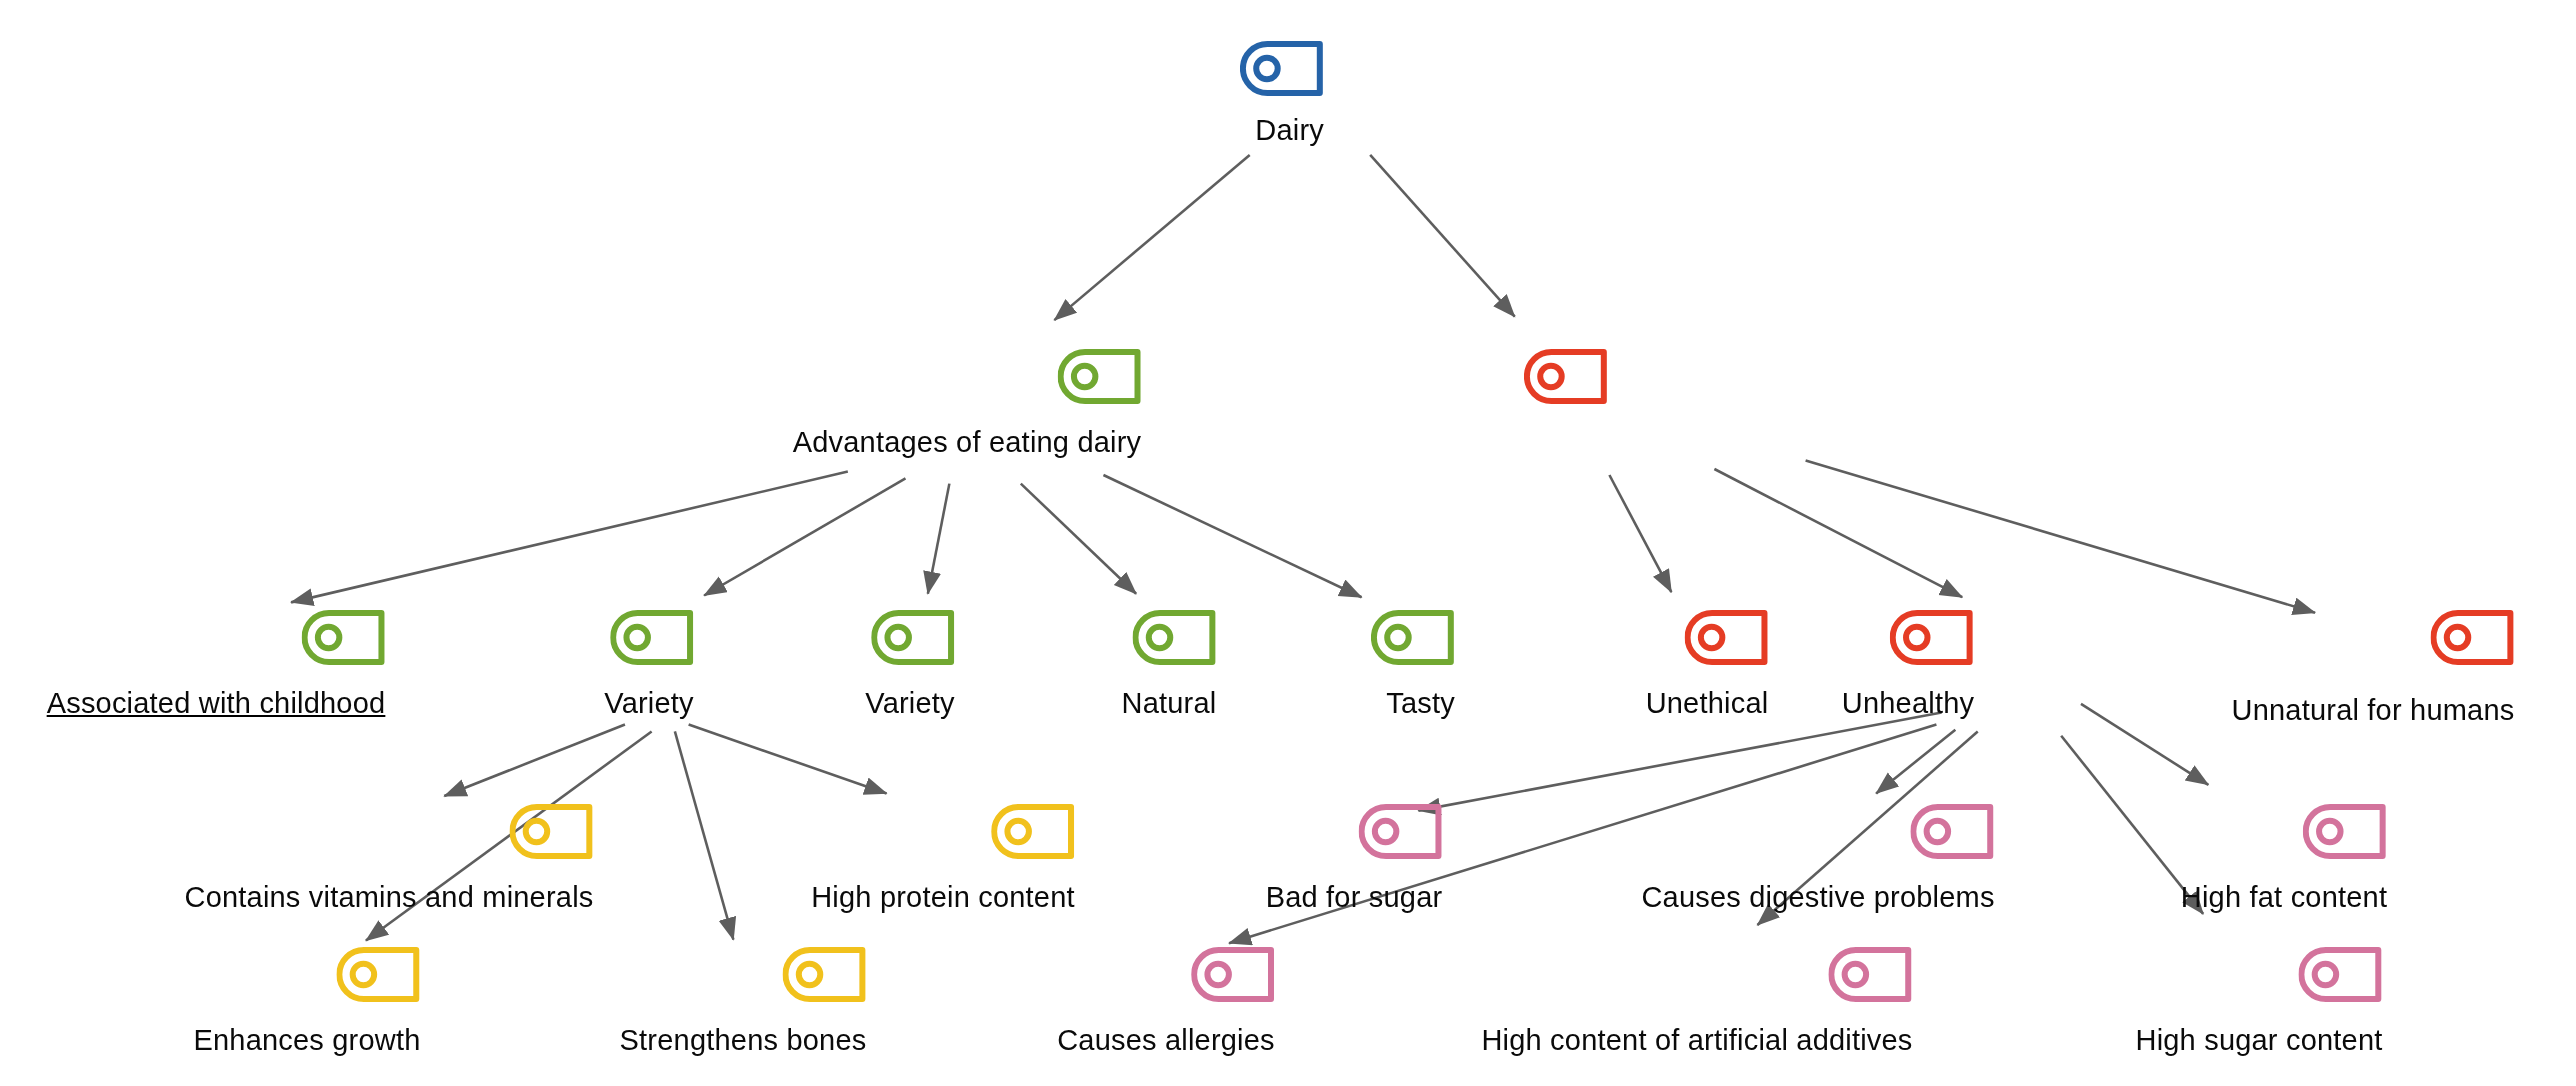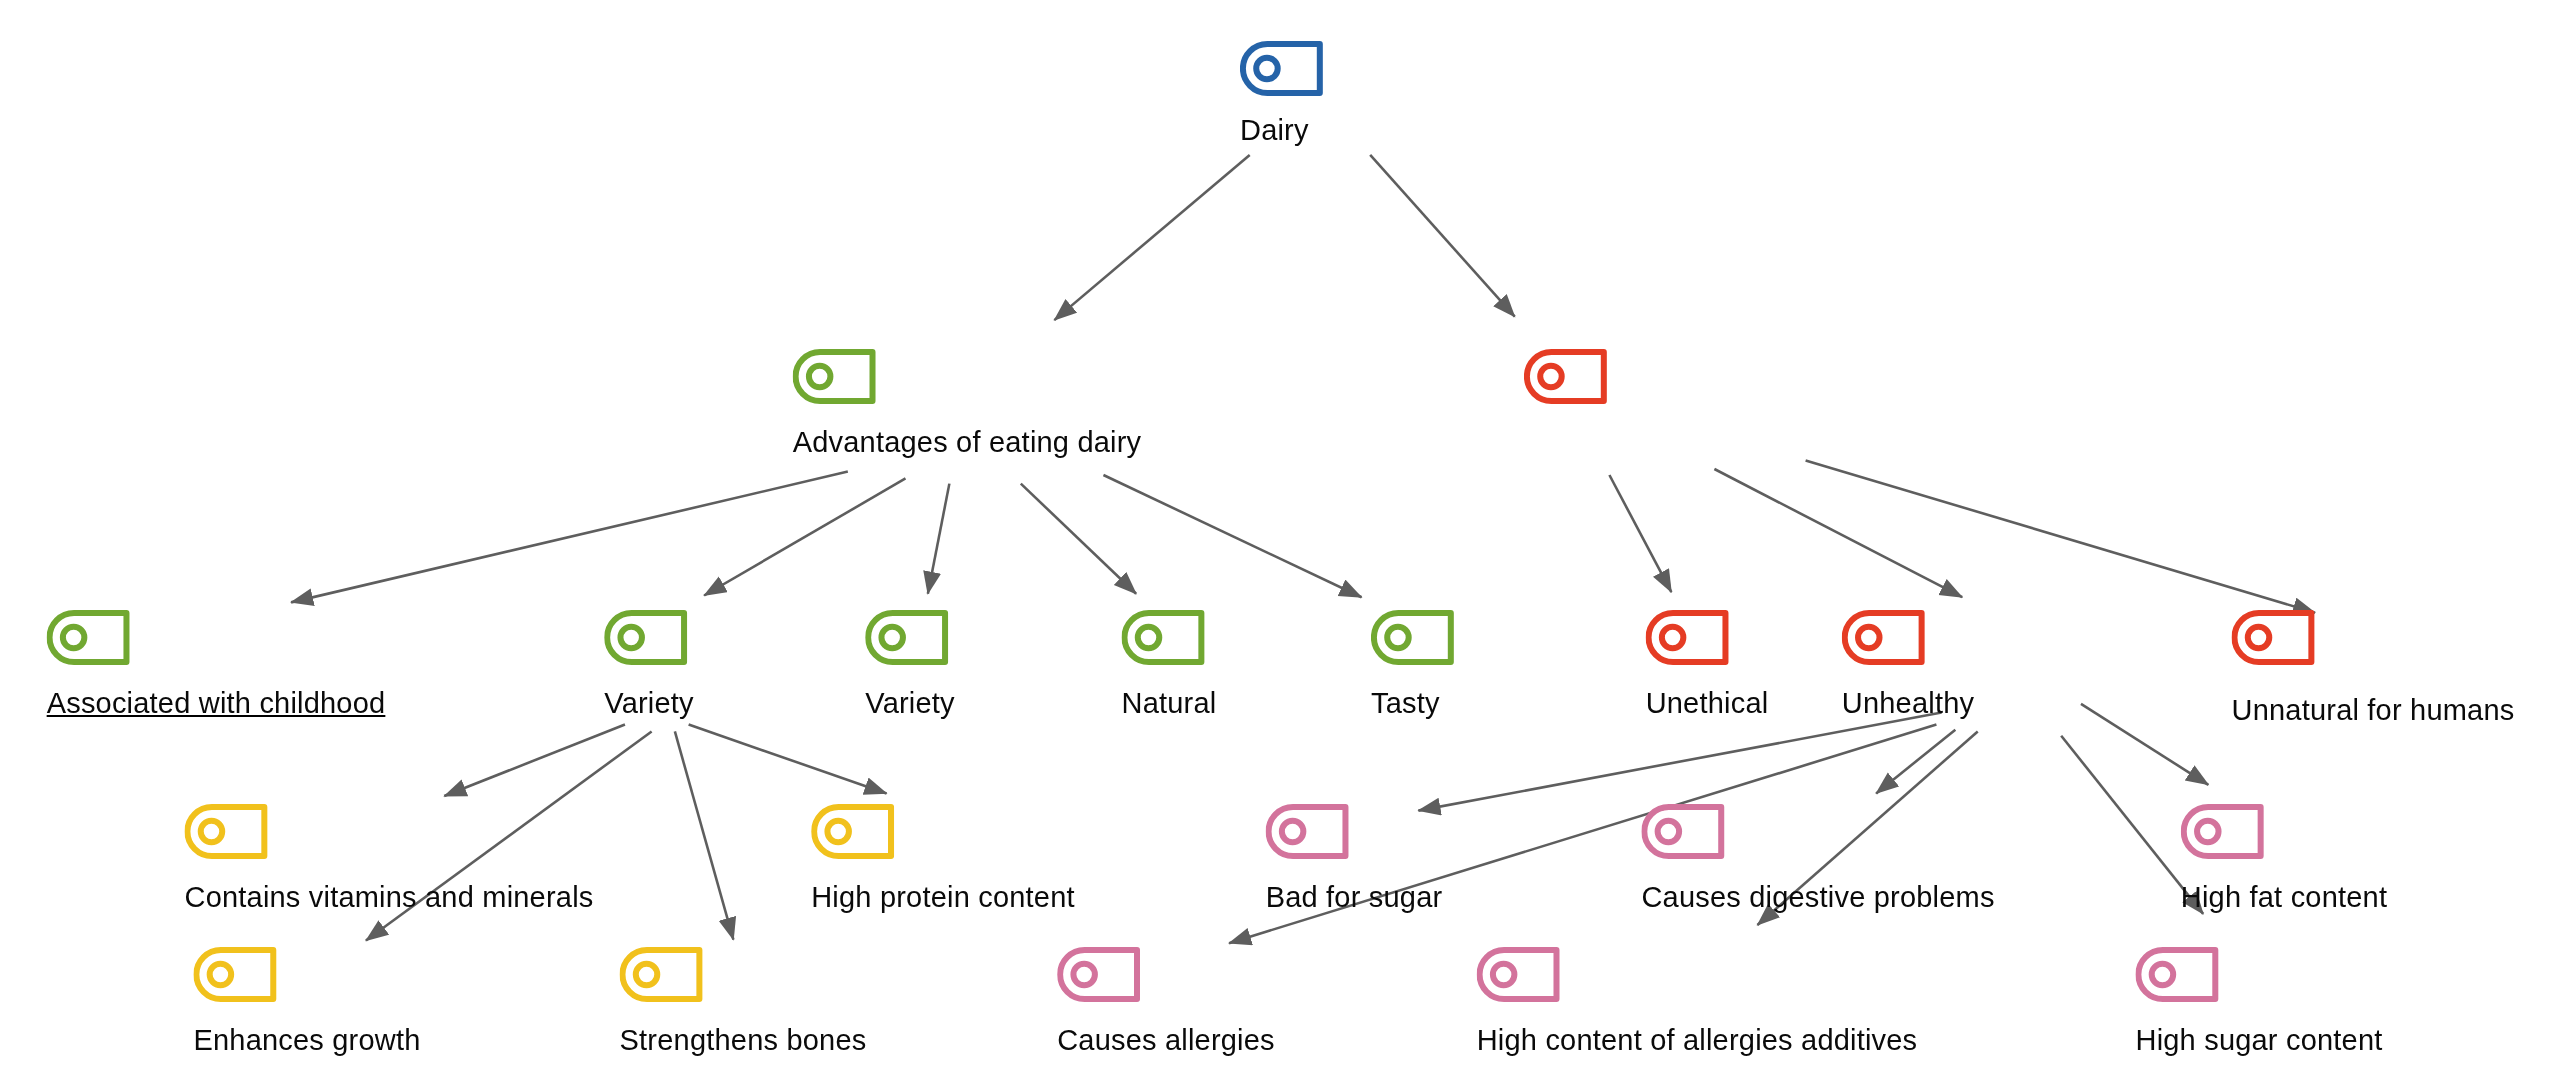--- a/index.html
+++ b/index.html
@@ -14,21 +14,21 @@
   #edges {
     position: absolute;
     left: 0; top: 0;
     width: 2576px; height: 1086px;
     pointer-events: none;
   }
   .node {
     position: absolute;
     display: flex;
     flex-direction: column;
-    align-items: flex-start;
+    align-items: flex-end;
     transform: translateX(-50%);
     cursor: default;
   }
   .node .tag-icon { display: block; }
   .node .label {
     margin-top: 19px;
     font-size: 29px;
     line-height: 34px;
     color: #0a0a0a;
     white-space: nowrap;
@@ -199,21 +199,21 @@
           <path d="M 92,3.5 L 31,3.5 A 28.5,28.5 0 0 0 31,60.5 L 92,60.5 Z" fill="none" stroke="#d3739c" stroke-width="7" stroke-linejoin="round"></path>
           <circle cx="30.5" cy="32" r="12.5" fill="none" stroke="#d3739c" stroke-width="7"></circle>
         </svg>
         <div class="label" style="margin-top: 20.7px; color: rgb(10, 10, 10);">Causes allergies</div>
       </div>
       <div class="node" style="left: 1697px; top: 947px;">
         <svg class="tag-icon" width="84" height="55" viewBox="0 0 96 64">
           <path d="M 92,3.5 L 31,3.5 A 28.5,28.5 0 0 0 31,60.5 L 92,60.5 Z" fill="none" stroke="#d3739c" stroke-width="7" stroke-linejoin="round"></path>
           <circle cx="30.5" cy="32" r="12.5" fill="none" stroke="#d3739c" stroke-width="7"></circle>
         </svg>
-        <div class="label" style="margin-top: 20.7px; color: rgb(10, 10, 10);">High content of allergies additives</div>
+        <div class="label" style="margin-top: 20.7px; color: rgb(10, 10, 10);">High content of artificial additives</div>
       </div>
       <div class="node" style="left: 2259px; top: 947px;">
         <svg class="tag-icon" width="84" height="55" viewBox="0 0 96 64">
           <path d="M 92,3.5 L 31,3.5 A 28.5,28.5 0 0 0 31,60.5 L 92,60.5 Z" fill="none" stroke="#d3739c" stroke-width="7" stroke-linejoin="round"></path>
           <circle cx="30.5" cy="32" r="12.5" fill="none" stroke="#d3739c" stroke-width="7"></circle>
         </svg>
         <div class="label" style="margin-top: 20.7px; color: rgb(10, 10, 10);">High sugar content</div>
       </div>
     </div>
 </div>

